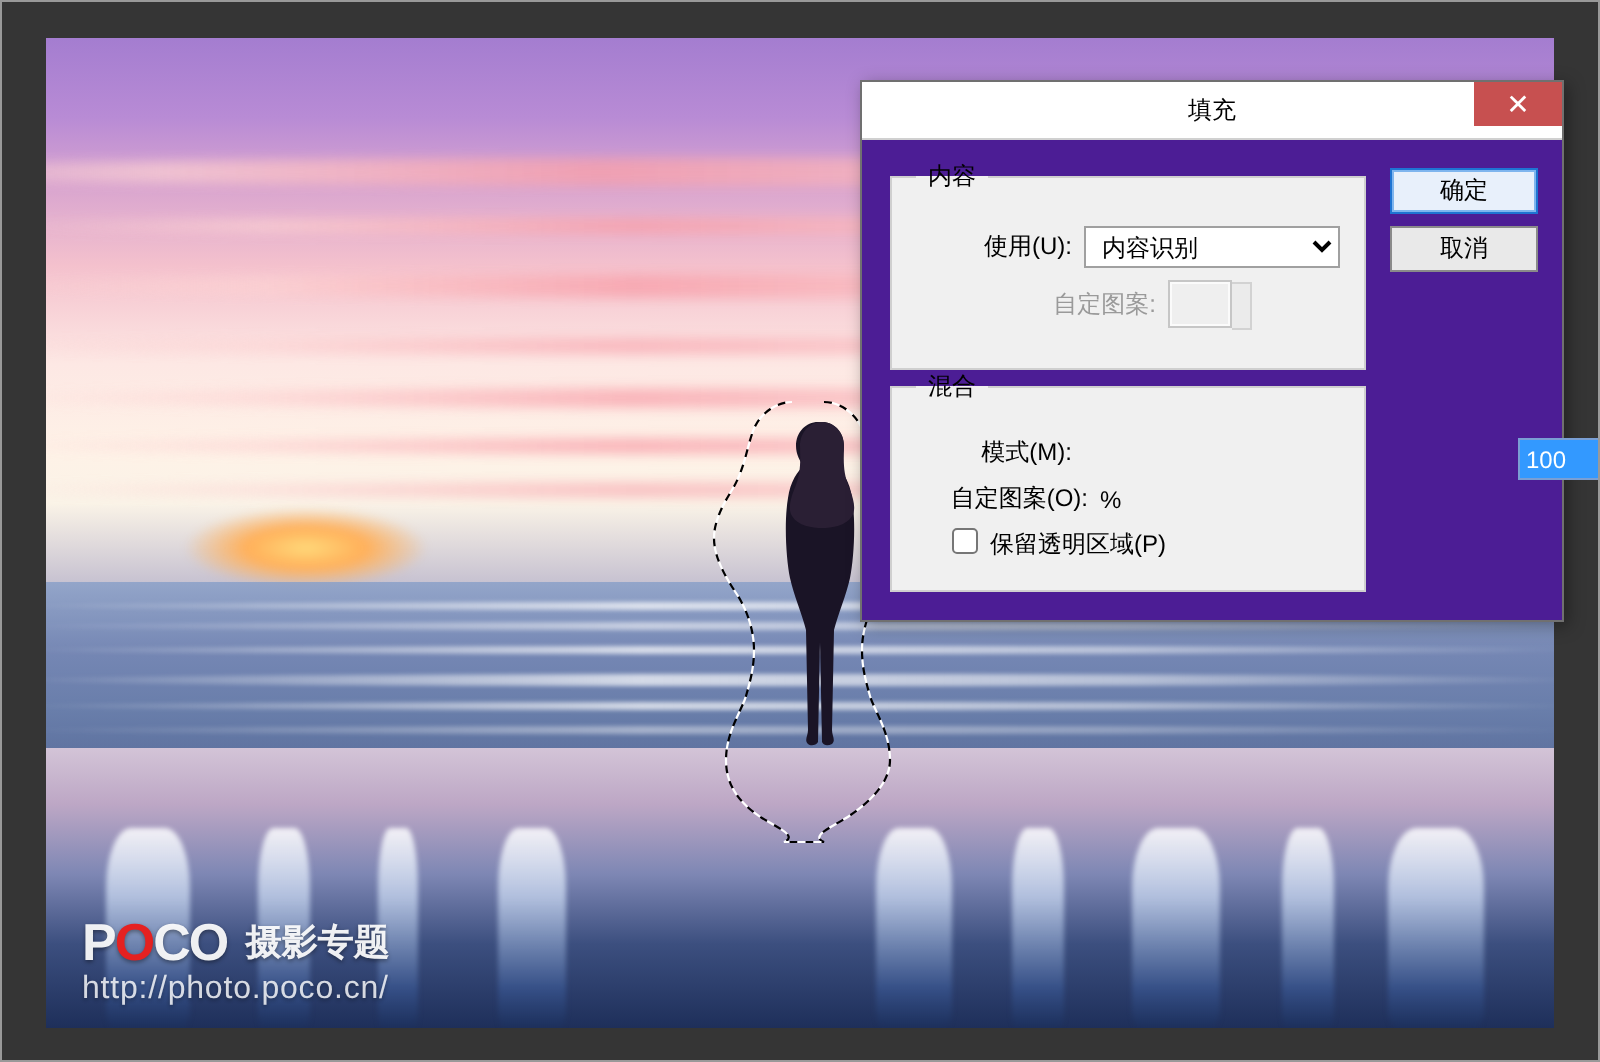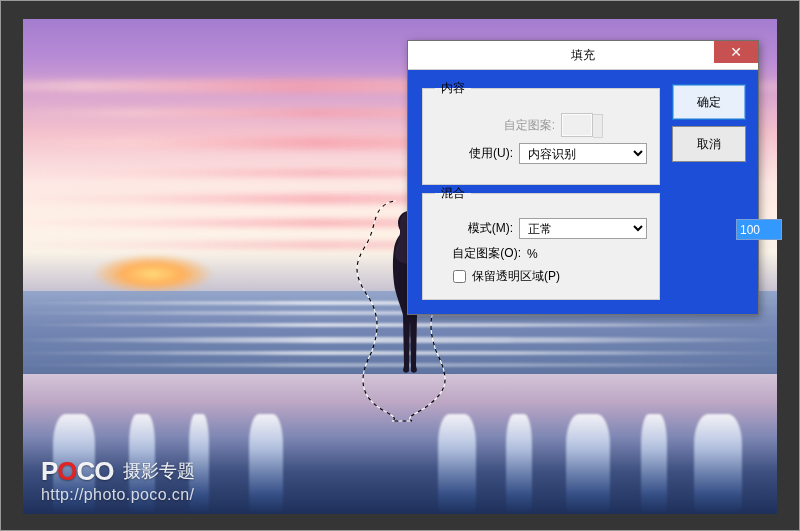--- a/index.html
+++ b/index.html
@@ -50,25 +50,25 @@
   
   .sel{position:absolute;left:328px;top:178px;width:106px;height:228px;z-index:4;pointer-events:none}
   .sel svg path{fill:none;stroke:#000;stroke-width:1.1;stroke-dasharray:4 4}
   .sel svg path.w{stroke:#fff;stroke-dashoffset:4}
 
   
   .wm{position:absolute;left:18px;bottom:10px;color:rgba(255,255,255,.92);z-index:5;
     text-shadow:0 1px 2px rgba(0,0,0,.4)}
   .wm .logo{font-family:Arial,sans-serif;font-weight:900;font-size:26px;letter-spacing:-1px;display:inline-block}
   .wm .logo .o{color:#e52121}
-  .wm .cn{font-size:18px;font-weight:400;display:inline-block;margin-left:6px;vertical-align:3px}
+  .wm .cn{font-size:18px;font-weight:700;display:inline-block;margin-left:6px;vertical-align:3px}
   .wm .url{font-size:16px;opacity:.88;margin-top:-1px;letter-spacing:.4px}
 
   
-  .dlg{position:absolute;left:406px;top:39px;width:350px;background:#1d4ed8;
+  .dlg{position:absolute;left:429px;top:39px;width:350px;background:#4c1d95;
     border:1px solid #707070;box-shadow:2px 2px 8px rgba(0,0,0,.35);z-index:10}
   .titlebar{height:28px;background:#fff;border-bottom:1px solid #d0d0d0;
     display:flex;align-items:center;justify-content:center;position:relative}
   .titlebar .title{font-size:12px}
   .closebtn{position:absolute;right:0;top:0;width:44px;height:22px;background:#c75050;
     color:#fff;display:flex;align-items:center;justify-content:center;cursor:pointer;font-size:14px;font-family:Arial}
 
   .body{padding:10px 12px 14px 14px;display:flex;gap:12px}
   .left{flex:1;display:flex;flex-direction:column;}
   .right{width:80px;display:flex;flex-direction:column;gap:6px;padding-top:4px}
@@ -87,24 +87,24 @@
     box-shadow:inset 0 0 0 1px #fff}
   .swatch:after{content:"";position:absolute;right:-11px;top:0;width:9px;height:22px;
     border:1px solid #c8c8c8;border-left:none;background:#eaeaea}
   .swatch.dis{opacity:.75}
 
   input[type=text]{height:19px;border:1px solid #7a9fd4;background:#fff;font-size:12px;
     padding:0 3px;font-family:inherit;box-sizing:content-box}
   input.sel{background:#3399ff;color:#fff}
   .pct{font-size:12px}
 
-  .chk{display:flex;align-items:center;gap:6px;margin:2px 0 0 18px}
+  .chk{display:flex;gap:6px;margin:2px 0 0 18px}
   .chk input{width:13px;height:13px;margin:0}
 
-  .btn{height:36px;border:1px solid #8a8a8a;background:#e9e9e9;font-size:12px;
+  .btn{height:23px;border:1px solid #8a8a8a;background:#e9e9e9;font-size:12px;
     font-family:Liberation Serif, serif;cursor:pointer}
   .btn.primary{border:1px solid #1e74d2;box-shadow:inset 0 0 0 1px #7fb5ee;background:#e8f0fb}
 </style>
 </head>
 <body>
 
 <div class="canvas">
   <div class="sun"></div>
   <div class="cloud c1"></div>
   <div class="cloud c2"></div>
@@ -164,38 +164,35 @@
     <span class="title">填充</span>
     <div class="closebtn">
       <span>✕</span>
     </div>
   </div>
   <div class="body">
     <div class="left">
       <fieldset>
         <legend>内容</legend>
         <div class="row">
-          <span class="lab dis" style="width:120px">自定图案:</span>
-          <div class="swatch dis"></div>
-        </div>
-        <div class="row">
           <span class="lab">使用(U):</span>
           <select style="width:128px">
             <option>内容识别</option>
           </select>
         </div>
+        <div class="row">
+          <span class="lab dis" style="width:120px">自定图案:</span>
+          <div class="swatch dis"></div>
+        </div>
       </fieldset>
 
       <fieldset>
         <legend>混合</legend>
         <div class="row">
           <span class="lab">模式(M):</span>
-          <select style="width:128px">
-            <option>正常</option>
-          </select>
         </div>
         <div class="row">
           <span class="lab" style="width:86px">自定图案(O):</span>
           <input type="text" class="sel" style="width: 38px;" value="100">
           <span class="pct">%</span>
         </div>
         <div class="chk">
           <input type="checkbox" style="">
           <span>保留透明区域(P)</span>
         </div>

